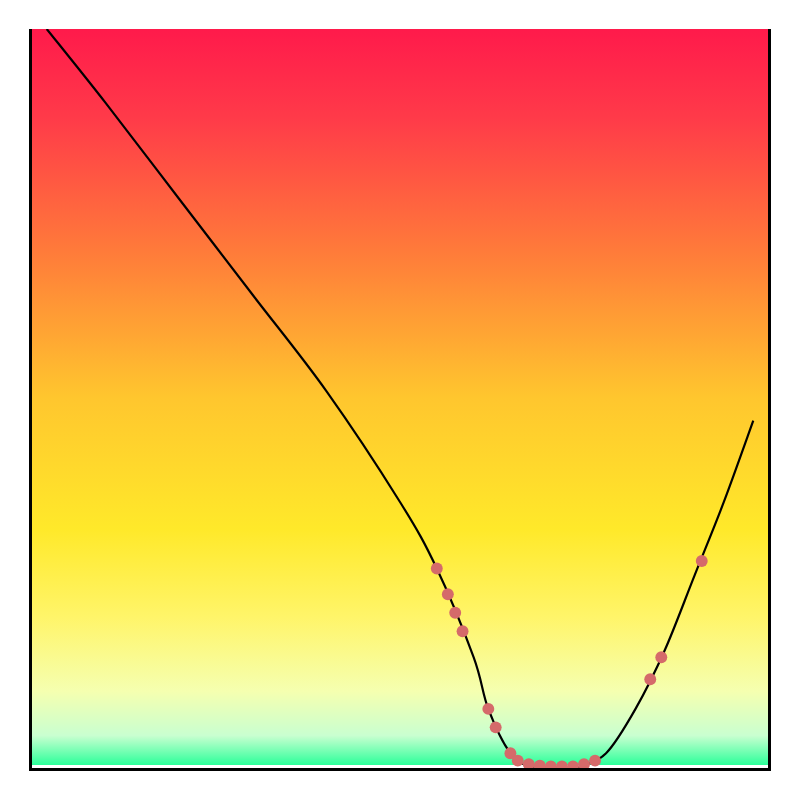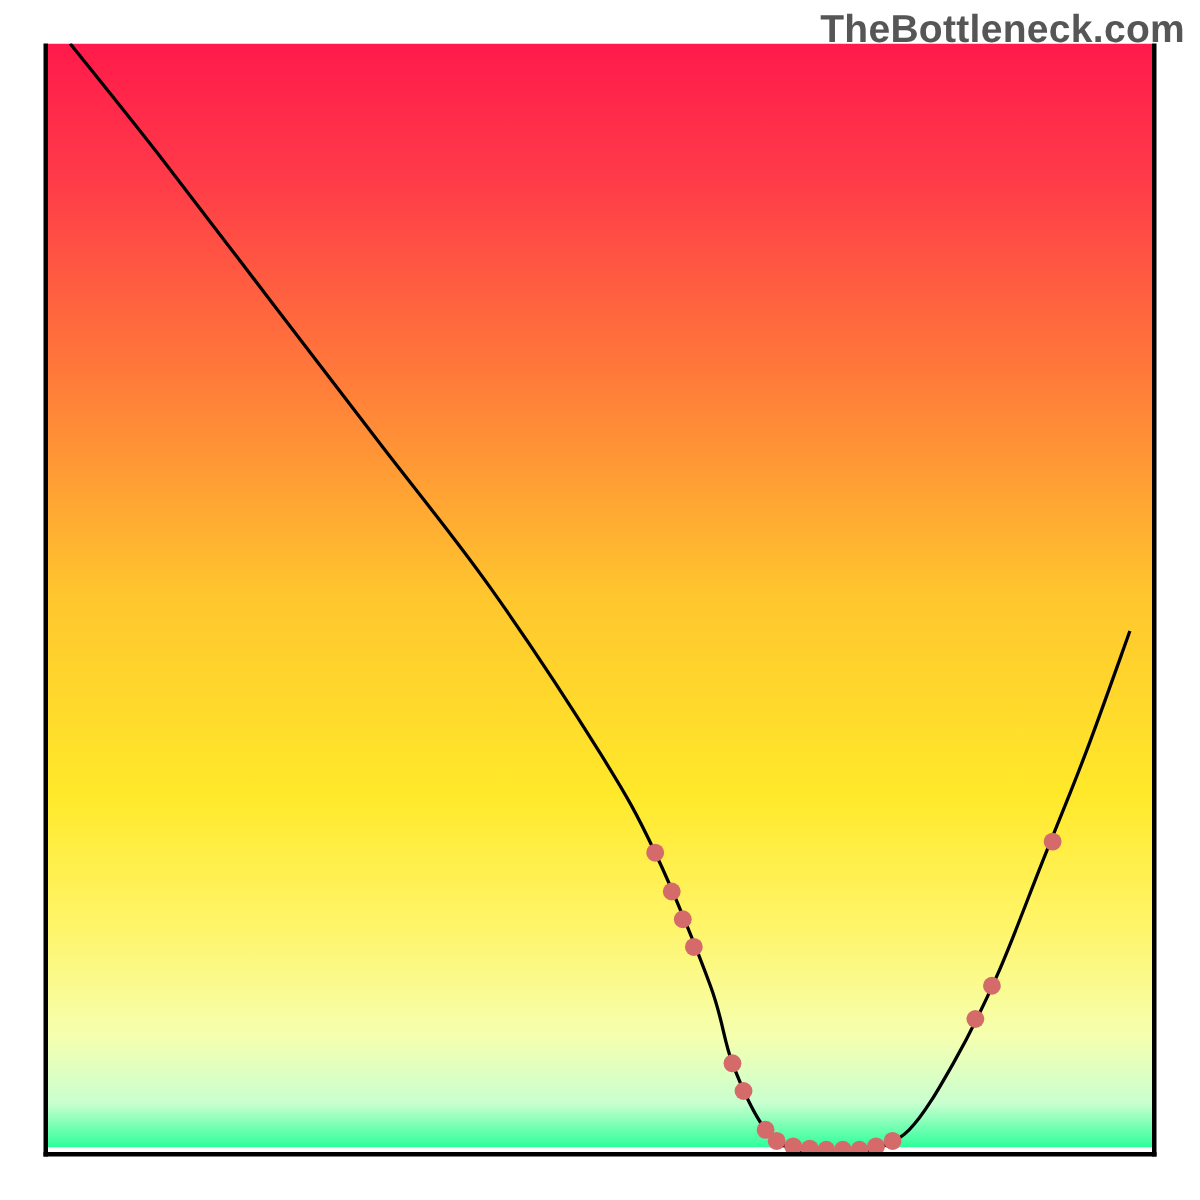--- a/index.html
+++ b/index.html
@@ -42,21 +42,20 @@
     inset: 0;
     z-index: 2;
     width: 100%;
     height: 100%;
   }
 </style>
 </head>
 <body>
 
 <div class="chart-container">
-  <div class="watermark">TheBottleneck.com</div>
 
   <div class="plot-area">
     <svg class="bg-gradient" viewBox="0 0 742 742" preserveAspectRatio="none">
       <defs>
         <linearGradient id="bgGrad" x1="0" y1="0" x2="0" y2="1">
             <stop offset="0%" stop-color="#ff1a4b"></stop>
             <stop offset="12%" stop-color="#ff3a49"></stop>
             <stop offset="30%" stop-color="#ff7a3a"></stop>
             <stop offset="50%" stop-color="#ffc62e"></stop>
             <stop offset="68%" stop-color="#ffe92a"></stop>

